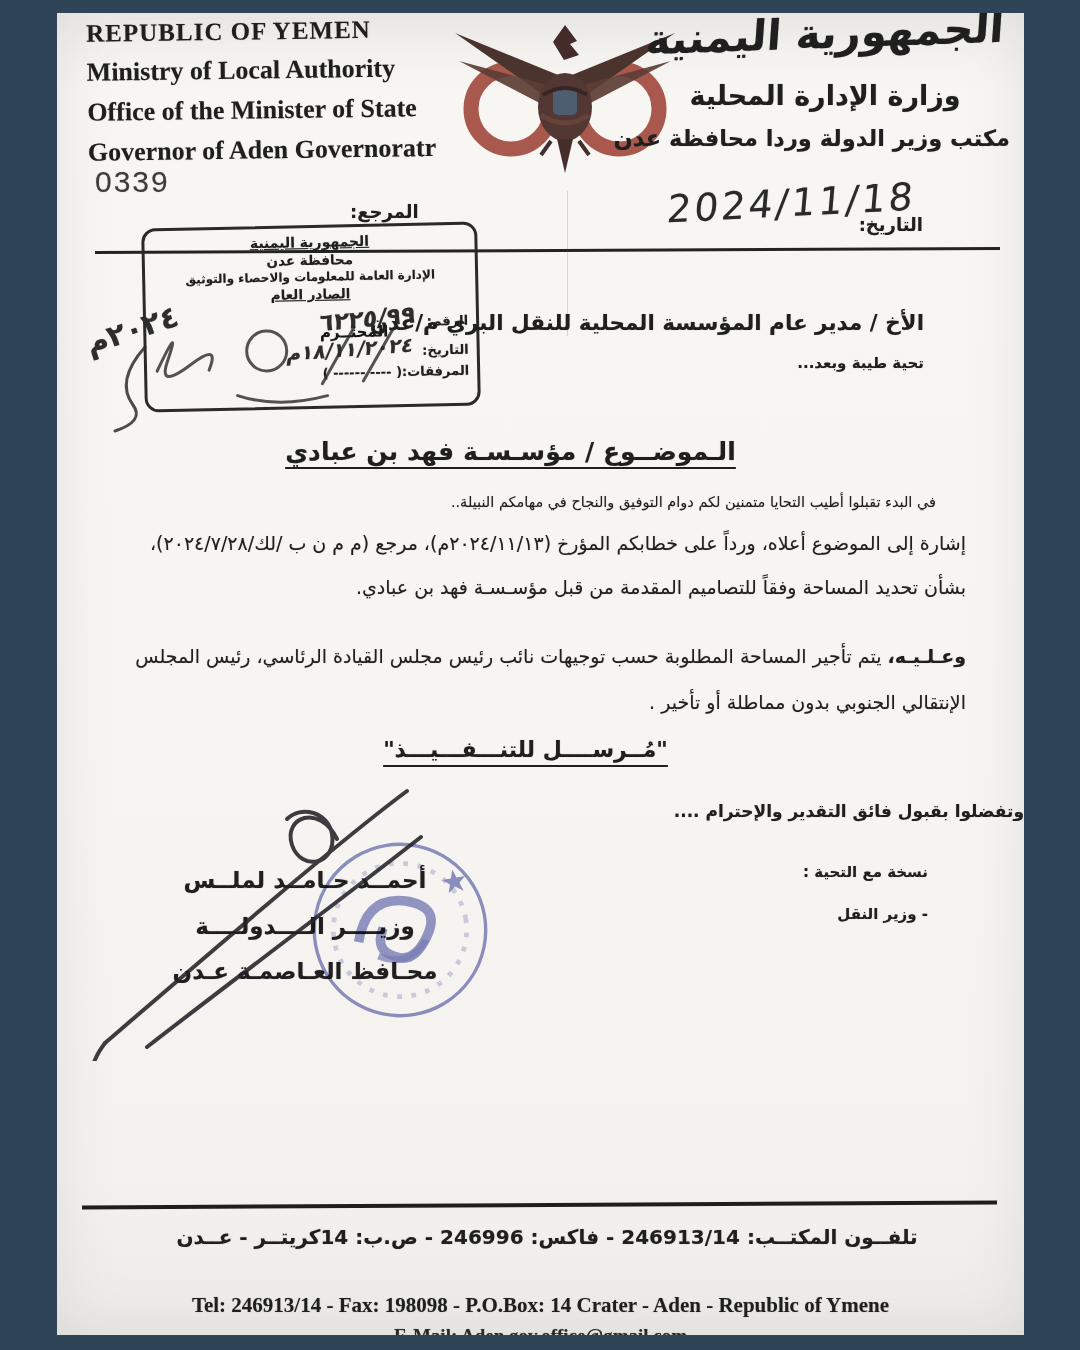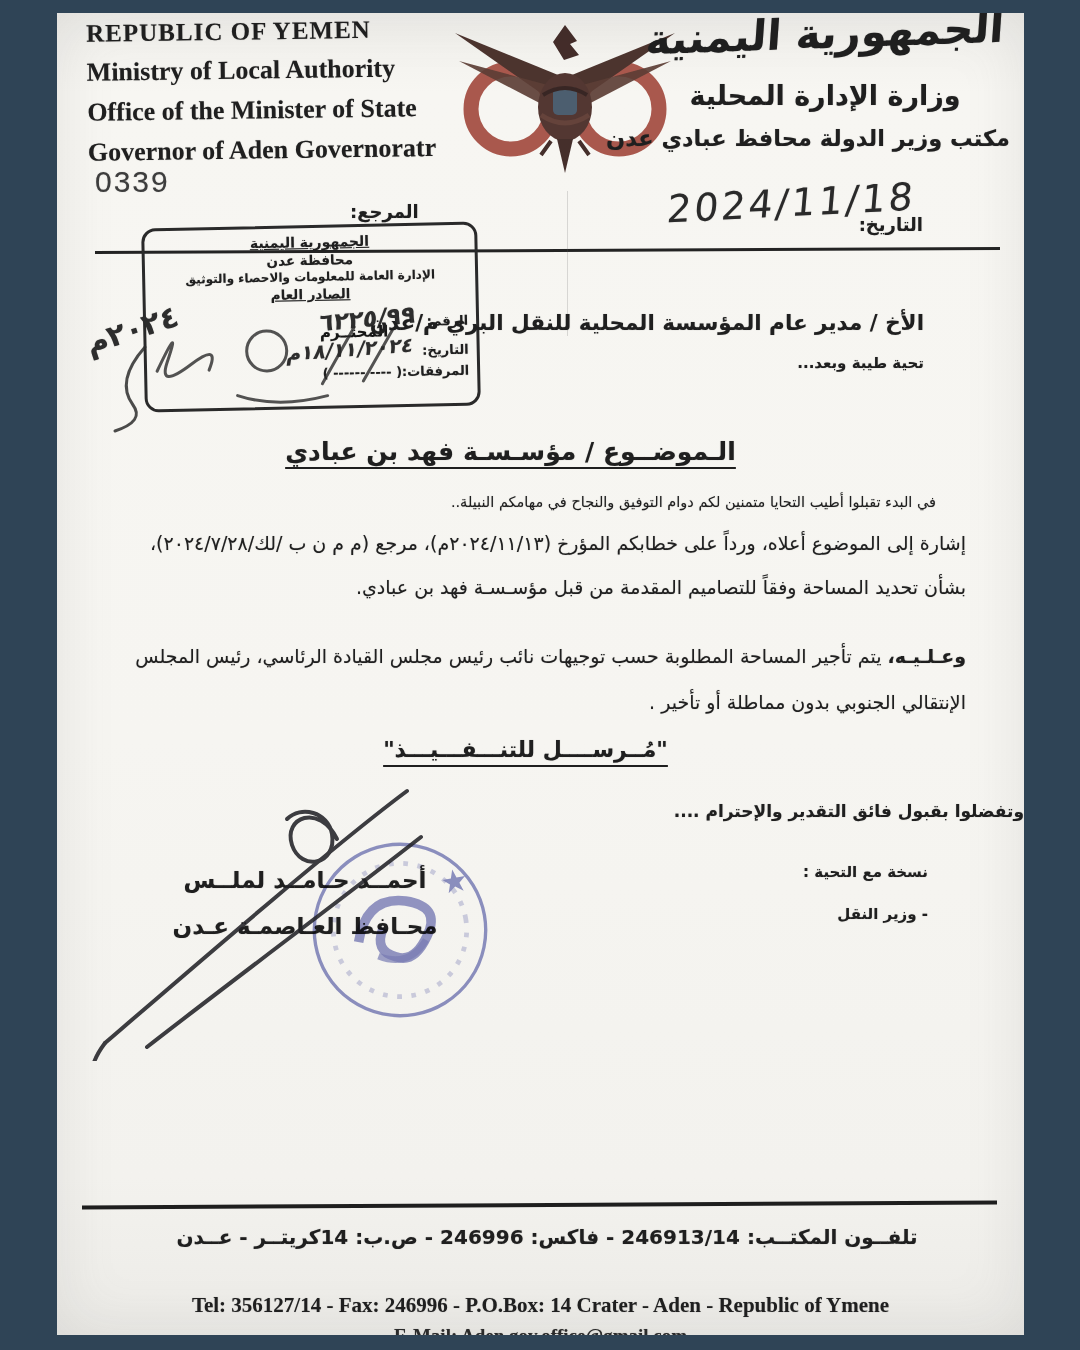--- a/index.html
+++ b/index.html
@@ -113,21 +113,21 @@
       <rect x="106" y="72" width="24" height="28" rx="5" fill="#3c5a74" opacity=".85"></rect>
       <path d="M96,80 q22,-14 44,0" stroke="#2c1714" stroke-width="4" fill="none"></path>
       <path d="M94,100 q24,16 48,0" stroke="#5d352c" stroke-width="5" fill="none"></path>
       <polygon points="110,124 126,124 118,158" fill="#3a1f1c"></polygon>
       <path d="M104,126 l-10,14 M132,126 l10,14" stroke="#3a1f1c" stroke-width="4"></path>
     </svg>
 
     <div class="abs hdr-ar ar">
       <div class="callig">الجمهورية اليمنية</div>
       <div class="ministry">وزارة الإدارة المحلية</div>
-      <div class="office">مكتب وزير الدولة محافظ عبادي عدن</div>
+      <div class="office">مكتب وزير الدولة وردا محافظة عدن</div>
     </div>
 
     <div class="abs date-label ar">التاريخ:</div>
     <div class="abs date-hand">2024/11/18</div>
     <div class="abs ref-label ar">المرجع:</div>
     <div class="abs rule-top"></div>
     <div class="abs crease"></div>
 
     <div class="abs stampbox ar">
       <div class="s1">الجمهورية اليمنية</div>
@@ -163,20 +163,21 @@
     <div class="abs greeting ar">تحية طيبة وبعد...</div>
     <div class="abs subject ar">الـموضــوع / مؤسـسـة فهد بن عبادي</div>
     <div class="abs opening ar">في البدء تقبلوا أطيب التحايا متمنين لكم دوام التوفيق والنجاح في مهامكم النبيلة..</div>
     <div class="abs para para1 ar">إشارة إلى الموضوع أعلاه، ورداً على خطابكم المؤرخ (٢٠٢٤/١١/١٣م)، مرجع (م م ن ب /لك/٢٠٢٤/٧/٢٨)، بشأن تحديد المساحة وفقاً للتصاميم المقدمة من قبل مؤسـسـة فهد بن عبادي.</div>
     <div class="abs para para2 ar"><span class="b">وعـلـيـه،</span><span> يتم تأجير المساحة المطلوبة حسب توجيهات نائب رئيس مجلس القيادة الرئاسي، رئيس المجلس الإنتقالي الجنوبي بدون مماطلة أو تأخير .</span></div>
     <div class="abs directive ar">"مُــرســــل للتنـــفـــيـــذ"</div>
     <div class="abs closing ar">وتفضلوا بقبول فائق التقدير والإحترام ....</div>
 
     <div class="abs sig ar">
       <div>أحمــد حـامــد لملــس</div>
+      <div>وزيــــر الــــدولــــة</div>
       <div>محـافظ العـاصمـة عـدن</div>
     </div>
 
     <svg class="abs roundstamp" viewBox="0 0 210 210">
       <g stroke="#7d81bf" fill="none">
         <circle cx="105" cy="105" r="90" stroke-width="3.5" opacity=".85"></circle>
         <circle cx="105" cy="105" r="70" stroke-width="5" stroke-dasharray="5 10" opacity=".35"></circle>
         <path d="M60,110 q16,-46 56,-34 q36,12 16,40 q-18,26 -36,16 q-22,-10 -8,-32" stroke-width="10" opacity=".8"></path>
         <path d="M78,128 q30,18 52,-8" stroke-width="7" opacity=".7"></path>
       </g>
@@ -192,17 +193,17 @@
       </g>
     </svg>
 
     <div class="abs cc ar">
       <div class="cc1">نسخة مع التحية :</div>
       <div class="cc2">-    وزير النقل</div>
     </div>
 
     <div class="abs rule-bot"></div>
     <div class="abs foot-ar ar">تلفــون المكتــب: 246913/14 - فاكس: 246996 - ص.ب: 14كريتــر - عــدن</div>
-    <div class="abs foot-en en">Tel: 356127/14 - Fax: 246996 - P.O.Box: 14 Crater - Aden - Republic of Ymene</div>
+    <div class="abs foot-en en">Tel: 246913/14 - Fax: 198098 - P.O.Box: 14 Crater - Aden - Republic of Ymene</div>
     <div class="abs foot-email en">E-Mail: Aden.gov.office@gmail.com</div>
 
   </div>
 </div>
 
 </body></html>

